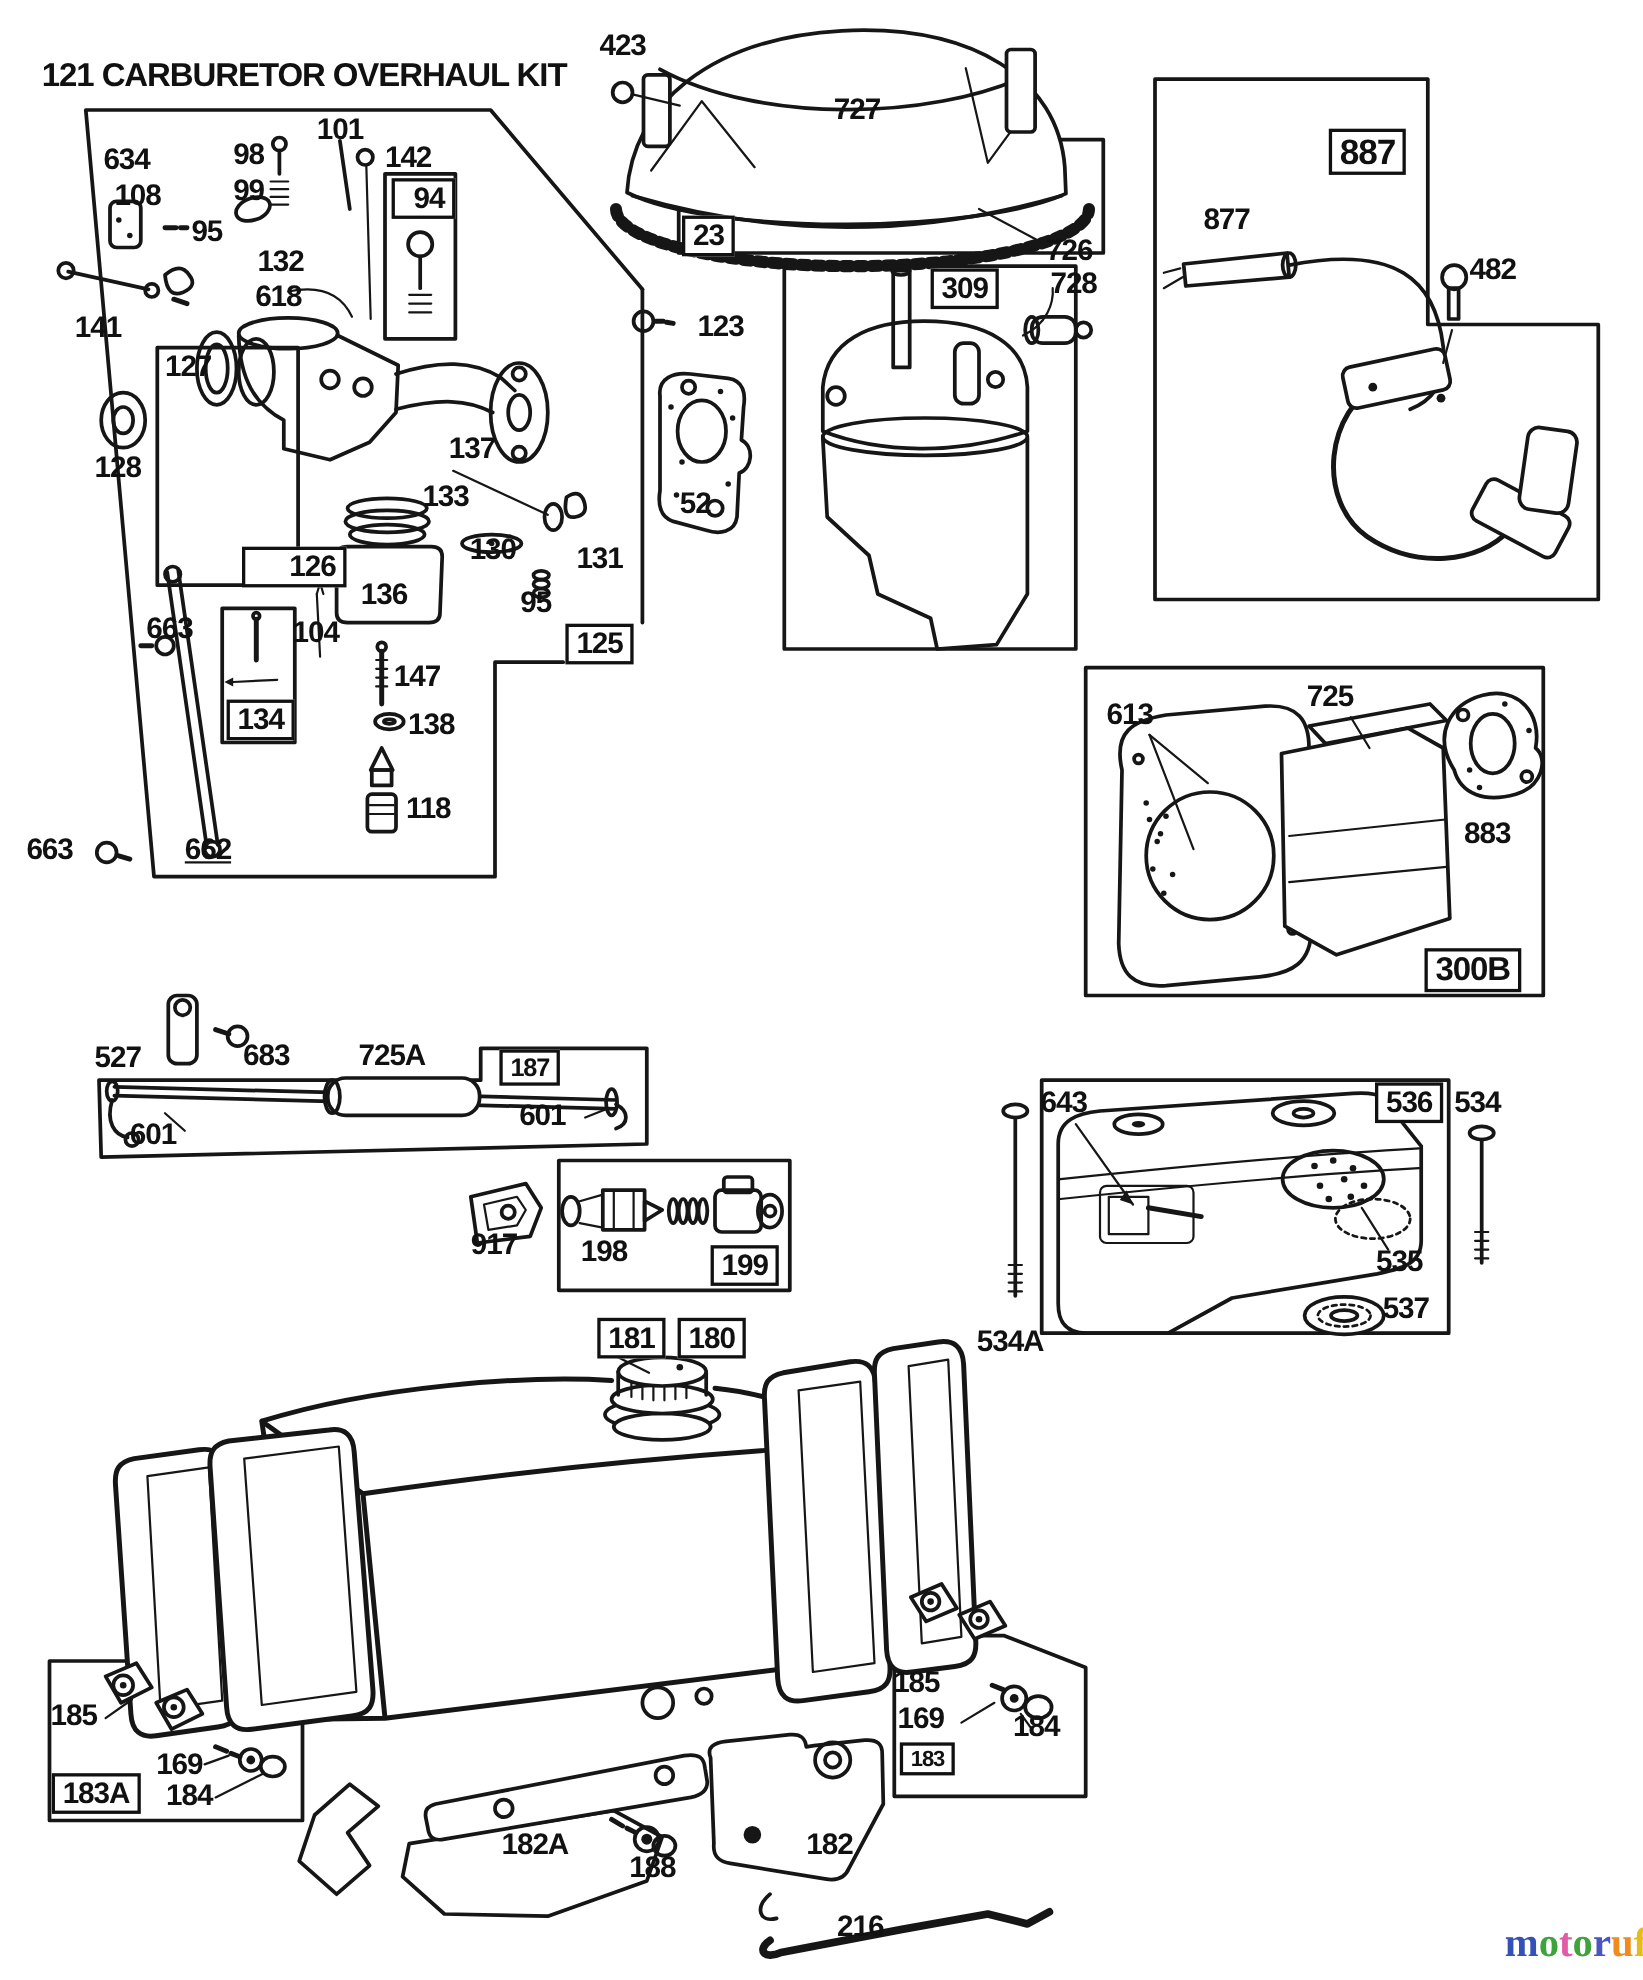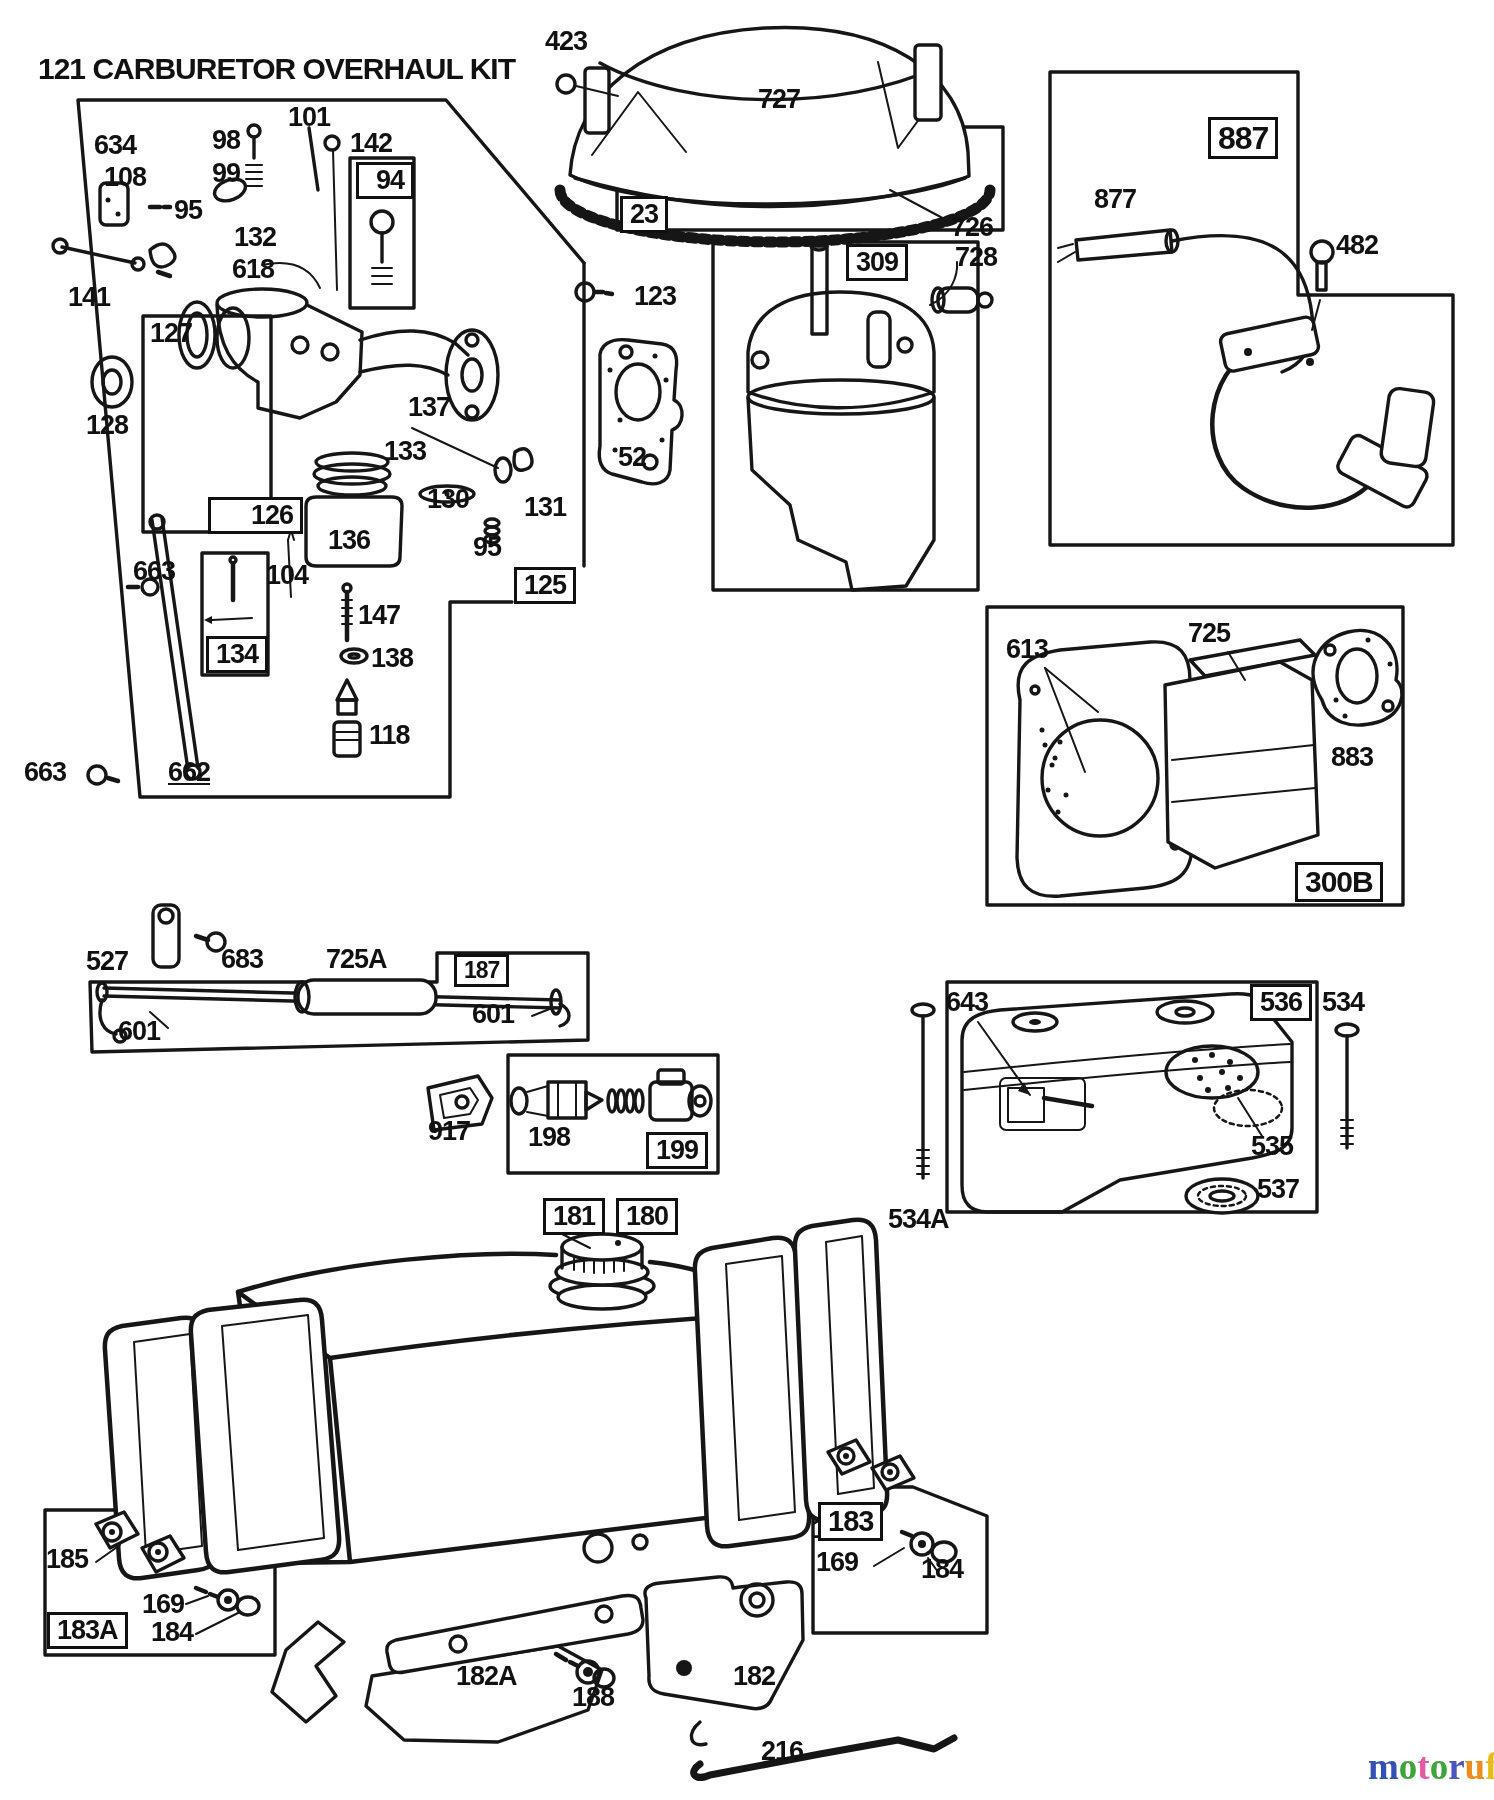--- a/index.html
+++ b/index.html
@@ -396,21 +396,21 @@
     <div class="lbl" style="left: 212px; top: 160px;">99</div>
     <div class="lbl" style="left: 288px; top: 104px;">101</div>
     <div class="lbl" style="left: 350px; top: 130px;">142</div>
     <div class="lbl boxed" style="left: 356px; top: 162px; padding-left: 17px;">94</div>
     <div class="lbl" style="left: 174px; top: 197px;">95</div>
     <div class="lbl" style="left: 234px; top: 224px;">132</div>
     <div class="lbl" style="left: 232px; top: 256px;">618</div>
     <div class="lbl" style="left: 68px; top: 284px;">141</div>
     <div class="lbl" style="left: 150px; top: 320px;">127</div>
     <div class="lbl" style="left: 86px; top: 412px;">128</div>
-    <div class="lbl boxed" style="left: 208px; top: 497px; padding-left: 40px;">126</div>
+    <div class="lbl boxed" style="left: 220px; top: 497px; padding-left: 40px;">126</div>
     <div class="lbl" style="left: 408px; top: 394px;">137</div>
     <div class="lbl" style="left: 384px; top: 438px;">133</div>
     <div class="lbl" style="left: 413px; top: 486px; margin-left: 14px;">130</div>
     <div class="lbl" style="left: 524px; top: 494px;">131</div>
     <div class="lbl" style="left: 473px; top: 534px;">95</div>
     <div class="lbl" style="left: 328px; top: 527px;">136</div>
     <div class="lbl" style="left: 266px; top: 562px;">104</div>
     <div class="lbl" style="left: 133px; top: 558px;">663</div>
     <div class="lbl boxed" style="left: 206px; top: 636px;">134</div>
     <div class="lbl" style="left: 358px; top: 602px;">147</div>
@@ -440,20 +440,20 @@
     <div class="lbl" style="left: 1257px; top: 1176px;">537</div>
     <div class="lbl boxed" style="left: 543px; top: 1198px;">181</div>
     <div class="lbl boxed" style="left: 616px; top: 1198px;">180</div>
     <div class="lbl" style="left: 46px; top: 1546px;">185</div>
     <div class="lbl" style="left: 142px; top: 1591px;">169</div>
     <div class="lbl" style="left: 151px; top: 1619px;">184</div>
     <div class="lbl boxed" style="left: 47px; top: 1612px;">183A</div>
     <div class="lbl" style="left: 812px; top: 1516px;">185</div>
     <div class="lbl" style="left: 816px; top: 1549px;">169</div>
     <div class="lbl" style="left: 921px; top: 1556px;">184</div>
-    <div class="lbl boxed" style="left: 818px; top: 1502px; font-size: 29px;">183</div>
+    <div class="lbl boxed" style="left: 818px; top: 1584px; font-size: 20px;">183</div>
     <div class="lbl" style="left: 456px; top: 1663px;">182A</div>
     <div class="lbl" style="left: 572px; top: 1684px;">188</div>
     <div class="lbl" style="left: 733px; top: 1663px;">182</div>
     <div class="lbl" style="left: 761px; top: 1738px;">216</div>
   </div>
 
 <div id="watermark"><span style="color: rgb(52, 82, 181);">m</span><span style="color: rgb(63, 163, 60);">o</span><span style="color: rgb(228, 91, 165);">t</span><span style="color: rgb(63, 163, 60);">o</span><span style="color: rgb(75, 85, 192);">r</span><span style="color: rgb(238, 140, 30);">u</span><span style="color: rgb(232, 188, 24);">f</span></div>
 
 </body></html>

